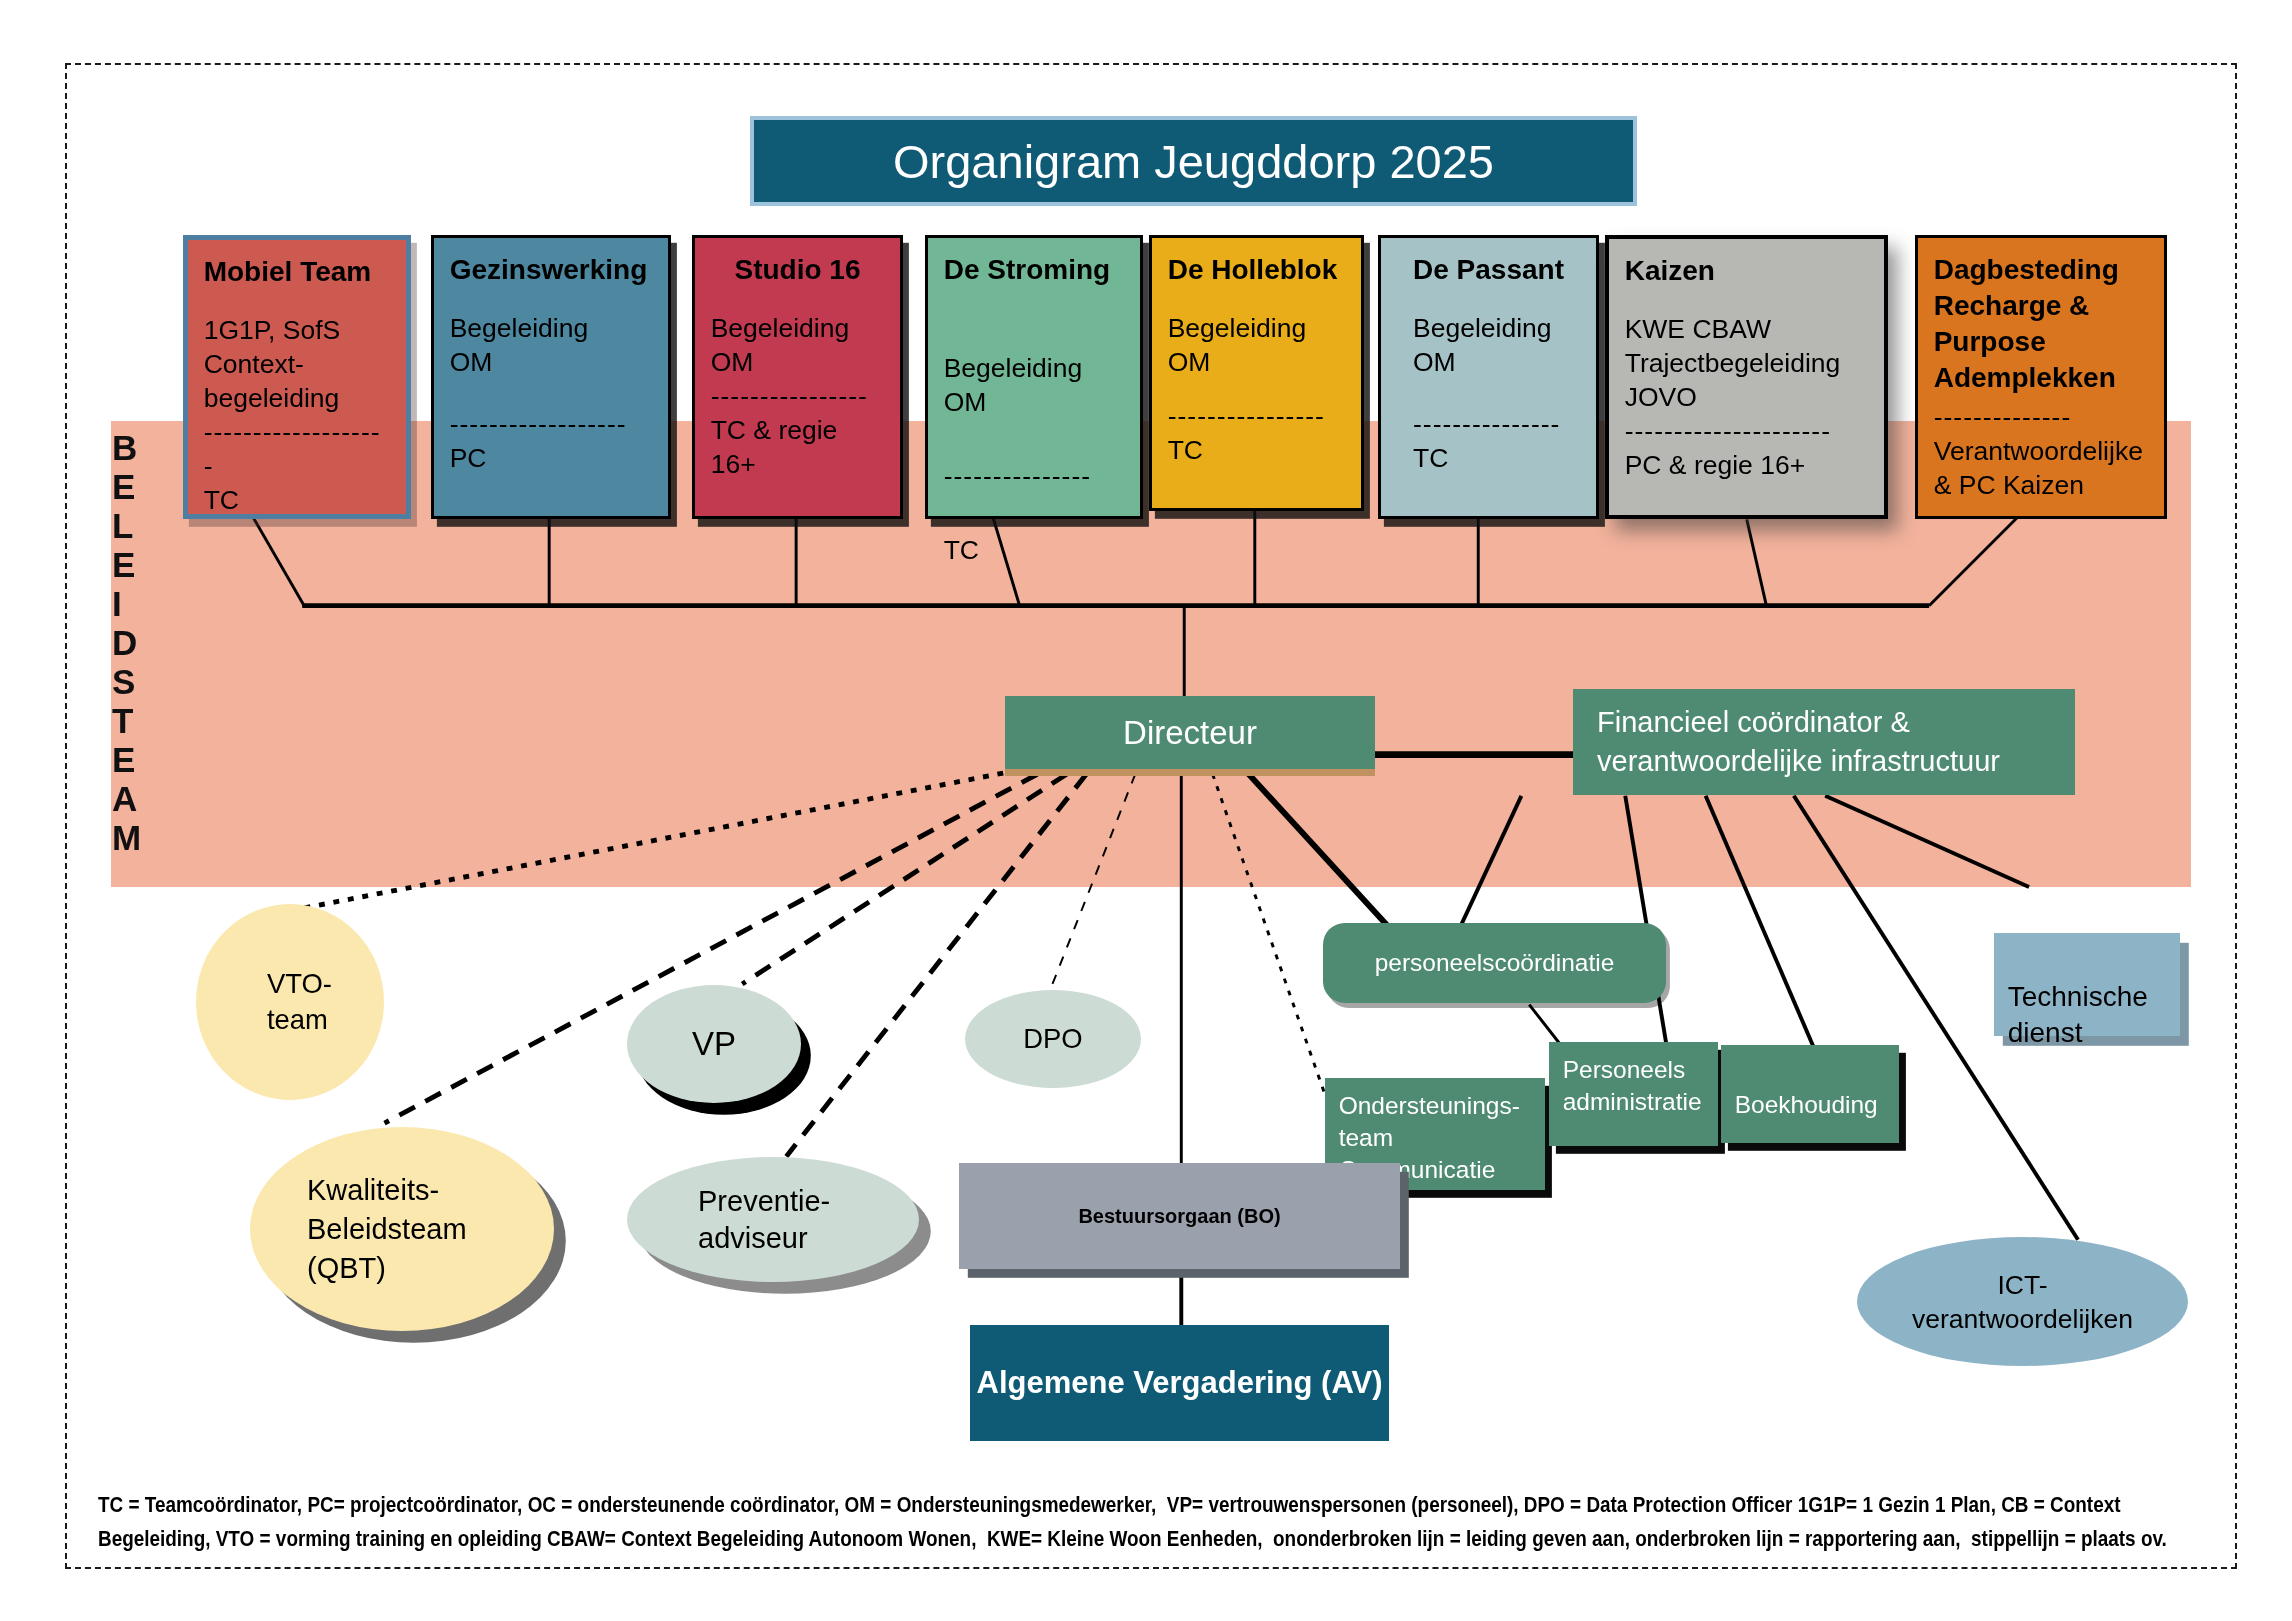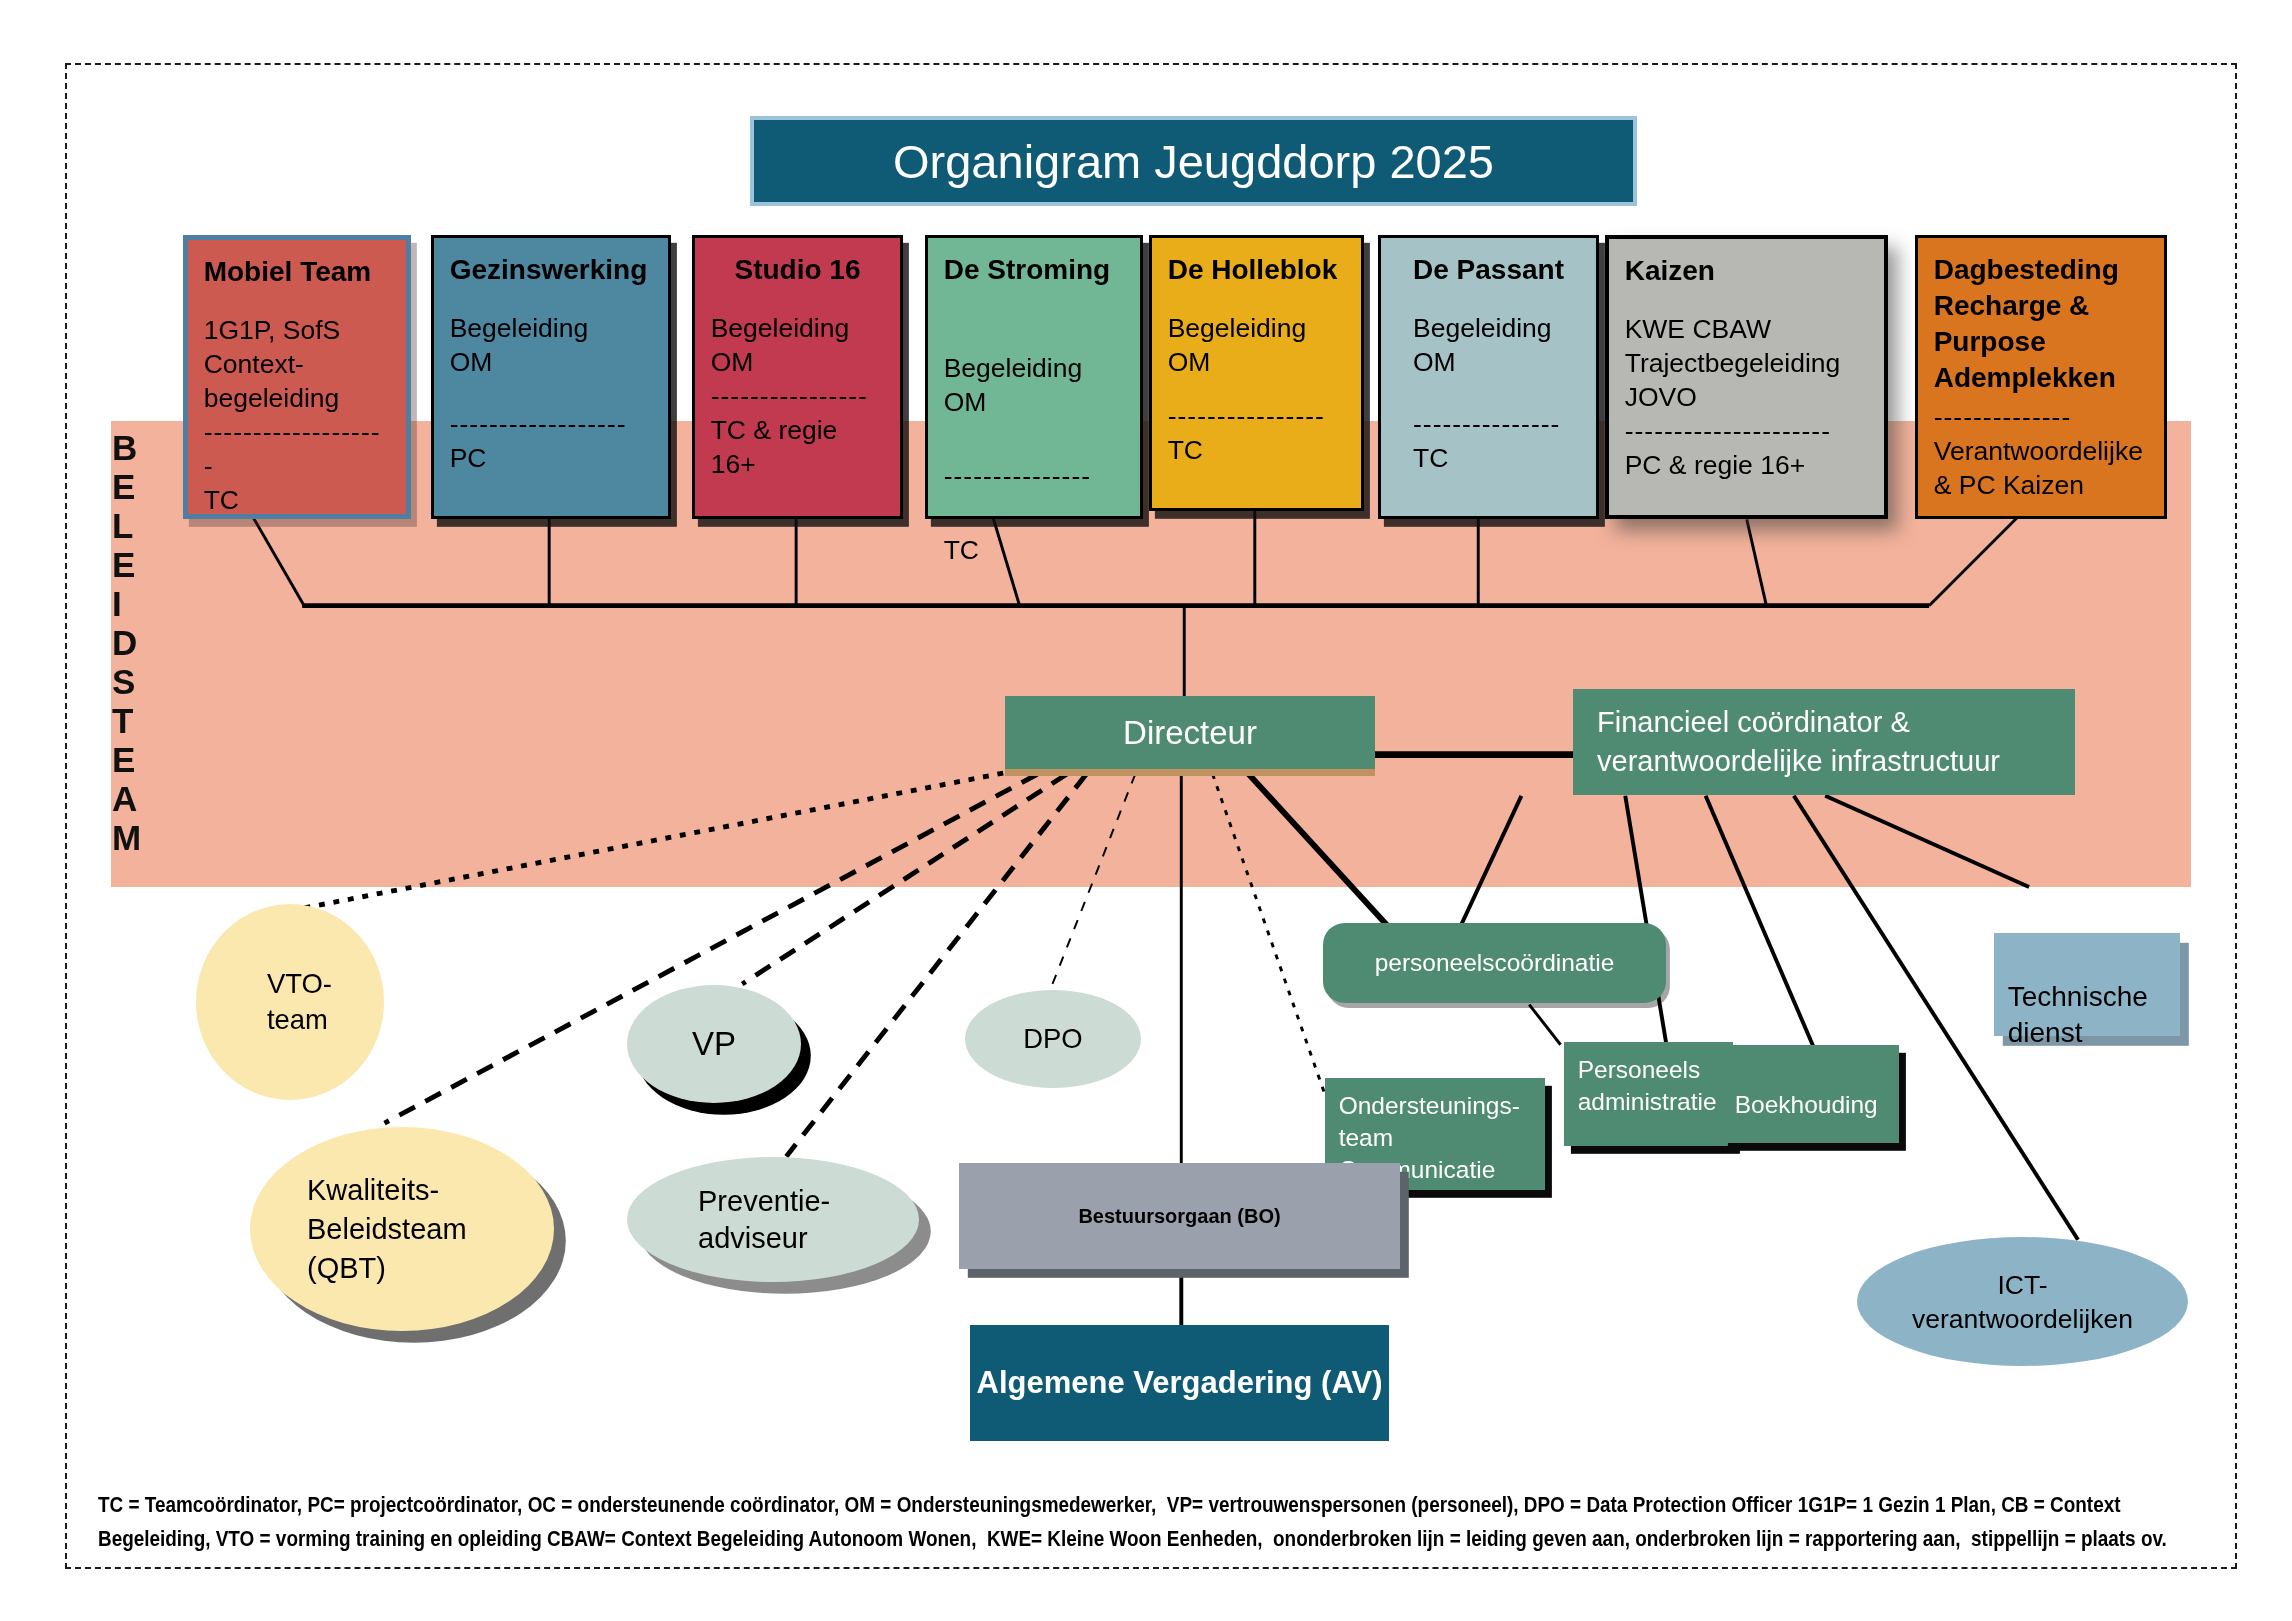--- a/index.html
+++ b/index.html
@@ -194,21 +194,21 @@
   </div>
 
   <div class="gbox pcoord" style="background-color: rgb(78, 139, 114);">
     <span>personeelscoördinatie</span>
   </div>
   <div class="gbox trio onderst" style="background-color: rgb(78, 139, 114);">
     <span>Ondersteunings-
 team
 Communicatie</span>
   </div>
-  <div class="gbox trio padmin" style="background-color: rgb(78, 139, 114); margin-left: 15px;">
+  <div class="gbox trio padmin" style="background-color: rgb(78, 139, 114);">
     <span>Personeels
 administratie</span>
   </div>
   <div class="gbox trio boekh" style="background-color: rgb(78, 139, 114);">
     <span>Boekhouding</span>
   </div>
   <div class="tech" style="background-color: rgb(141, 179, 199);">
     <span>Technische
 dienst</span>
   </div>

